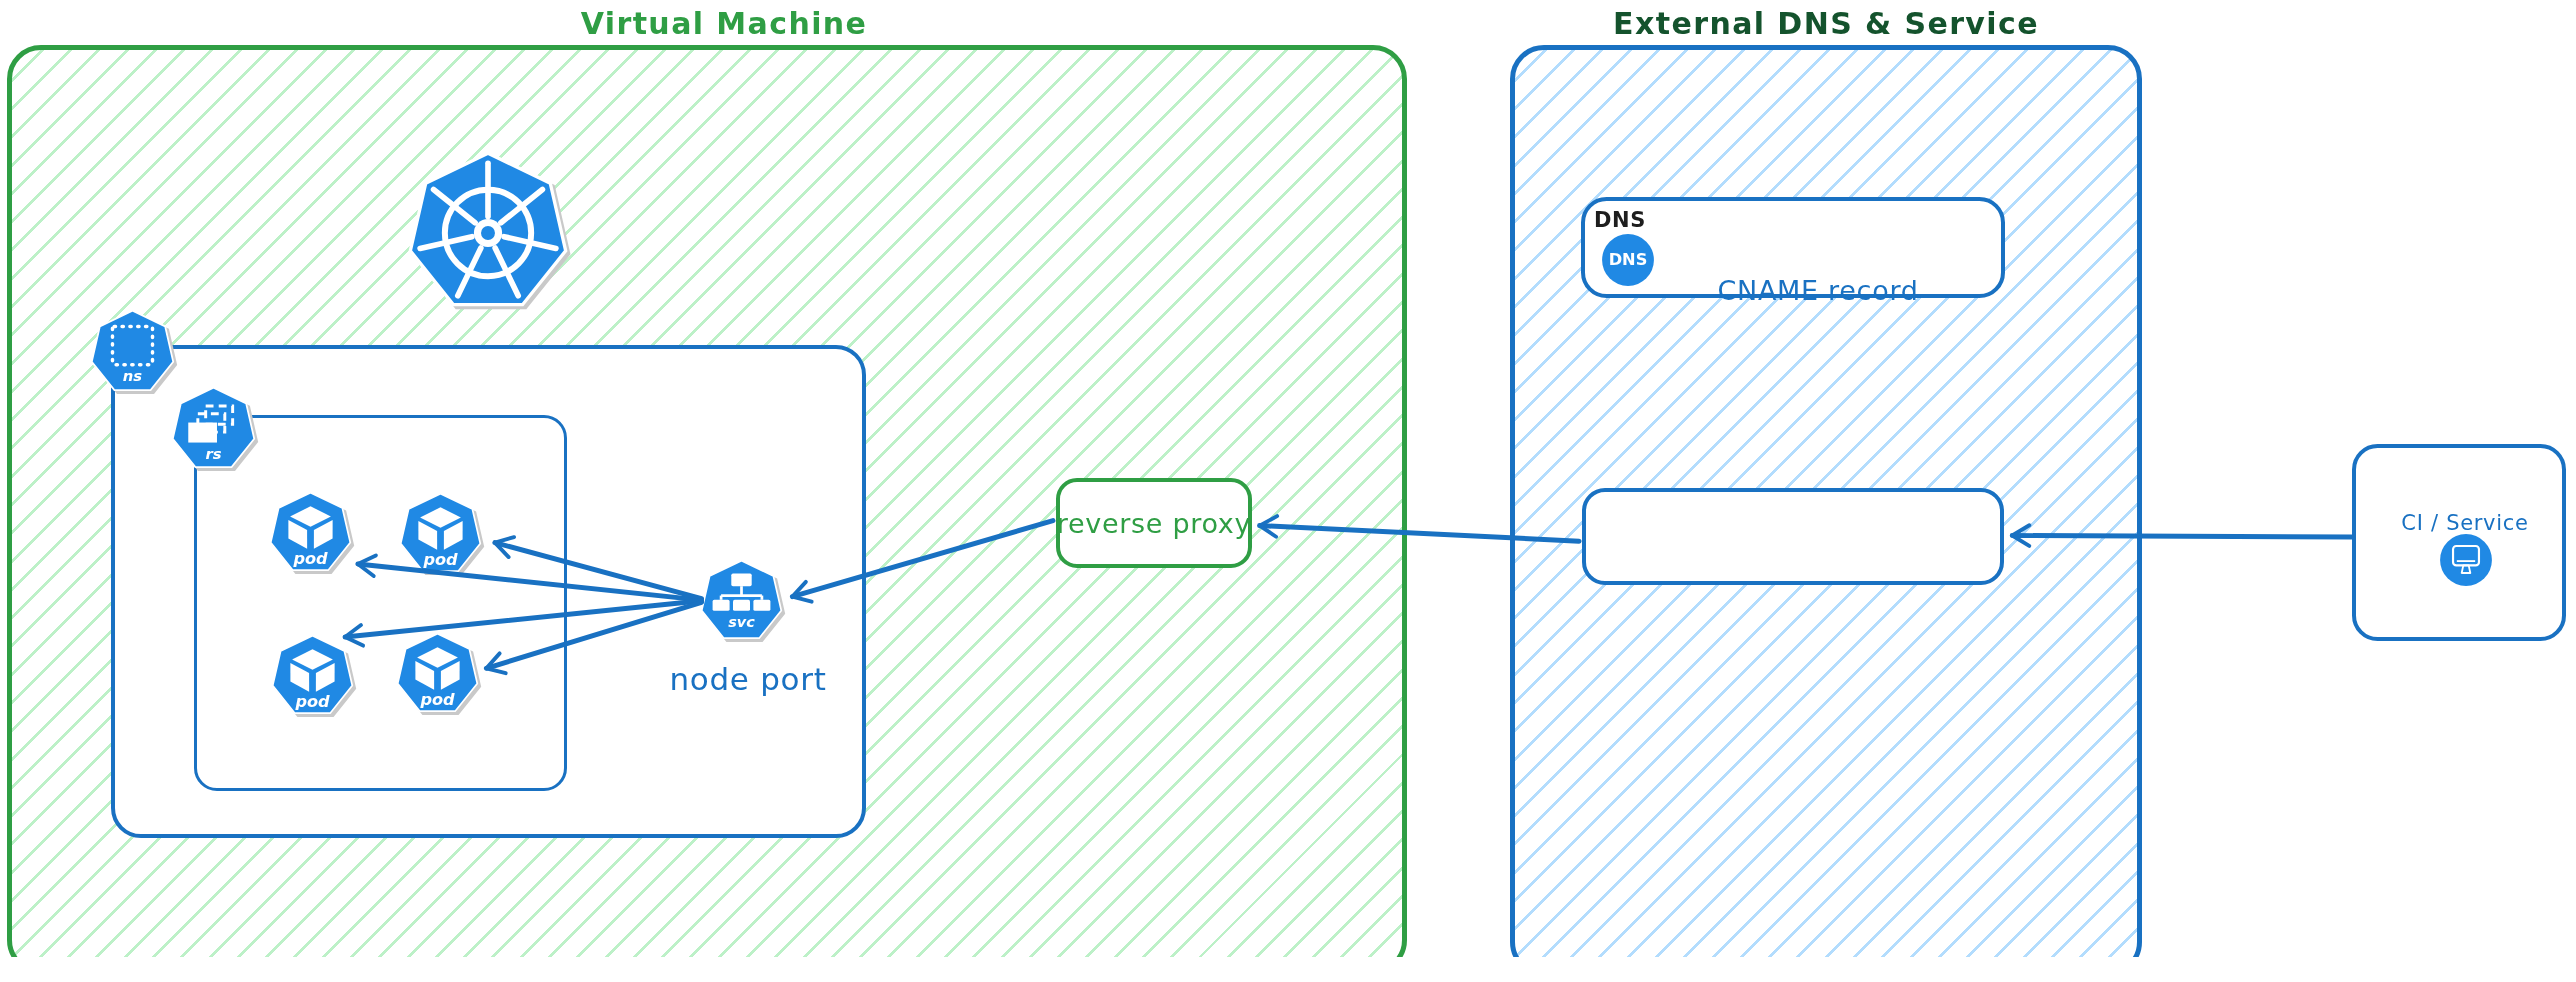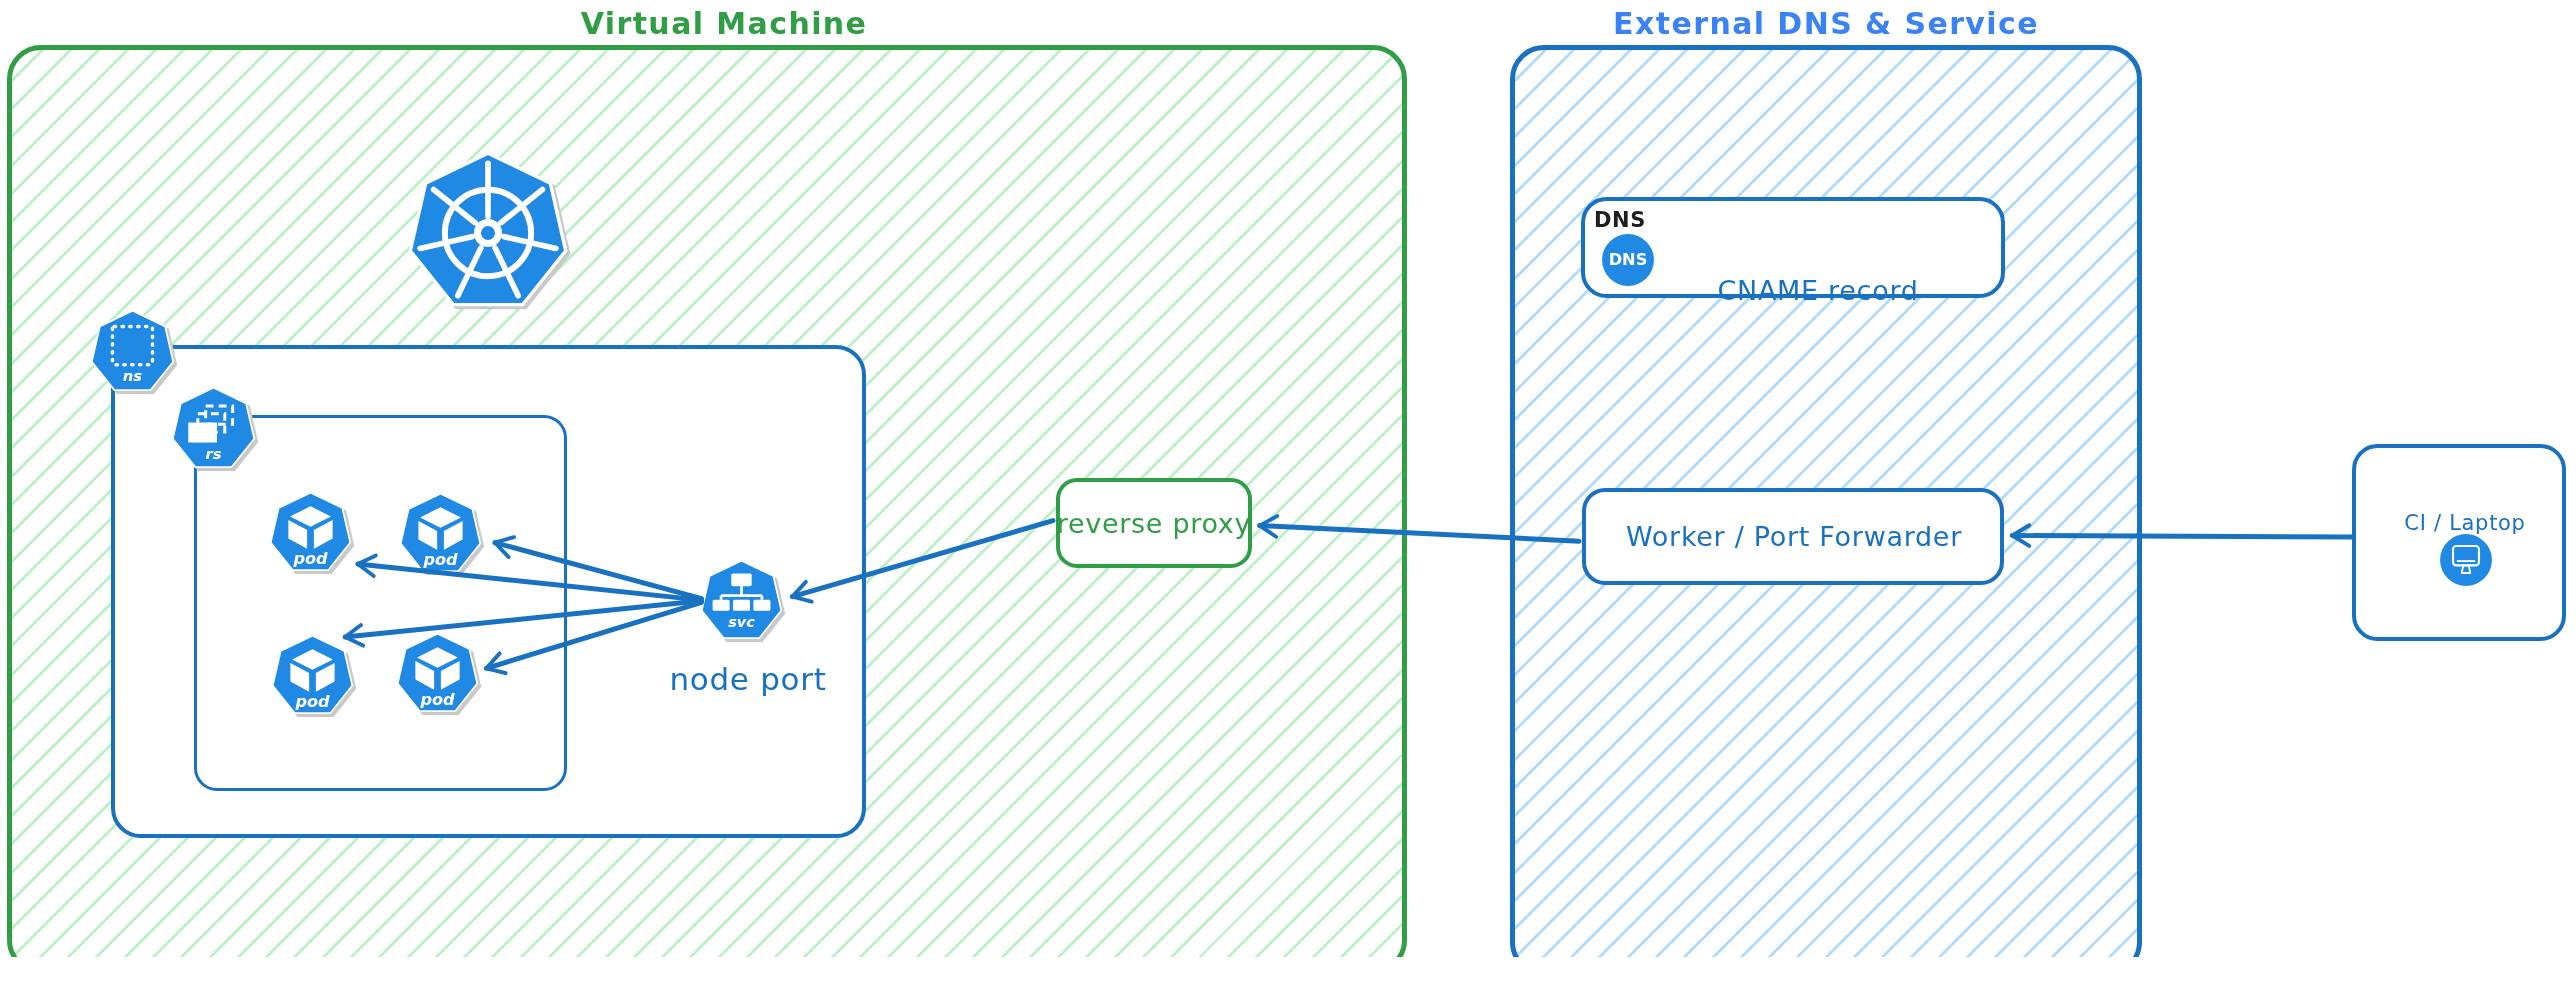--- a/index.html
+++ b/index.html
@@ -11,21 +11,21 @@
   .group.green{
     border:5.7px solid #2f9e44;
     background:repeating-linear-gradient(135deg, rgba(134,229,154,0.55) 0 2.8px, transparent 2.8px 20px);
   }
   .group.blue{
     border:5.7px solid #1971c2;
     background:repeating-linear-gradient(135deg, rgba(116,192,252,0.55) 0 2.8px, transparent 2.8px 20px);
   }
   .group-title{position:absolute;font-size:30px;font-weight:600;letter-spacing:1.4px;text-align:center;white-space:nowrap;transform:translateX(-50%);}
   .group-title.green{color:#2f9e44;}
-  .group-title.blue{color:#3b82f6;}
+  .group-title.blue{color:#14532d;}
 
   
   .white-box{position:absolute;background:#ffffff;box-sizing:border-box;}
   .blue-border{border:4.3px solid #1971c2;}
   .green-border{border:4.3px solid #2f9e44;}
 
   .card-label{position:absolute;white-space:nowrap;transform:translate(-50%,-50%);letter-spacing:0.7px;}
   .lbl-blue{color:#1971c2;}
   .lbl-green{color:#2f9e44;}
   .lbl-black{color:#1e1e1e;}
@@ -130,24 +130,23 @@
 
   <div class="white-box blue-border z20" style="left:1581px;top:197px;width:424px;height:101px;border-radius:25.6px;"></div>
   <div class="card-label lbl-black z20" style="left:1620px;top:220px;font-size:21px;font-weight:600;">DNS</div>
   <svg class="icon z30" style="left:1601px;top:233px;" width="54" height="54" viewBox="0 0 100 100">
     <circle cx="50" cy="50" r="48" fill="#2089e4"></circle>
     <text x="50" y="60" text-anchor="middle" fill="#ffffff" font-size="30" font-weight="bold">DNS</text>
   </svg>
   <div class="card-label lbl-blue z20" style="left:1818px;top:254px;font-size:27px;margin-top:36px;">CNAME record</div>
 
   <div class="white-box blue-border z20" style="left:1582px;top:488px;width:422px;height:97px;border-radius:23px;"></div>
-  <div class="card-label lbl-blue z20" style="left:1794px;top:536px;font-size:27px;">Worker / Port Forwarder</div>
 
   <div class="white-box blue-border z20" style="left:2352px;top:444px;width:214px;height:197px;border-radius:25.6px;"></div>
-  <div class="card-label lbl-blue z20" style="left:2465px;top:523px;font-size:21px;">CI / Laptop</div>
+  <div class="card-label lbl-blue z20" style="left:2465px;top:523px;font-size:21px;">CI / Service</div>
   <svg class="icon z30" style="left:2439px;top:533px;" width="54" height="54" viewBox="0 0 100 100">
     <circle cx="50" cy="50" r="48" fill="#2089e4"></circle>
     <rect x="26" y="24" width="48" height="36" rx="6" fill="none" stroke="#ffffff" stroke-width="4"></rect>
     <line x1="33" y1="52" x2="67" y2="52" stroke="#ffffff" stroke-width="3.4"></line>
     <path d="M45,60 L42,74 L58,74 L55,60 Z" fill="none" stroke="#ffffff" stroke-width="3.4" stroke-linejoin="round"></path>
   </svg>
 
   <svg class="arrows" viewBox="0 0 3628 1384">
     <defs>
       <marker id="ah" viewBox="0 0 10 10" refX="7.6" refY="5" markerWidth="5.2" markerHeight="5.2" orient="auto-start-reverse">

